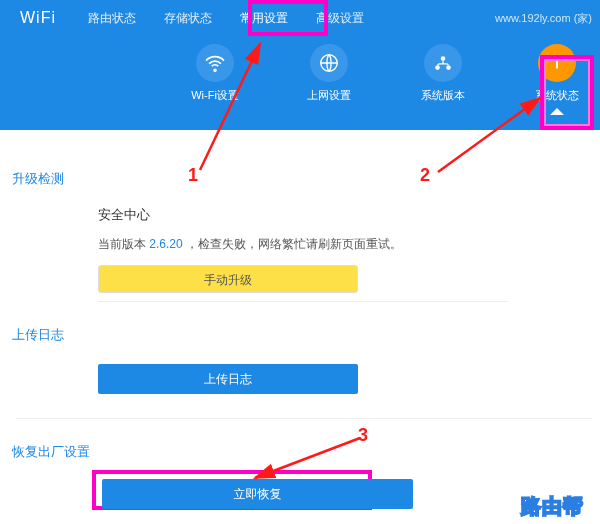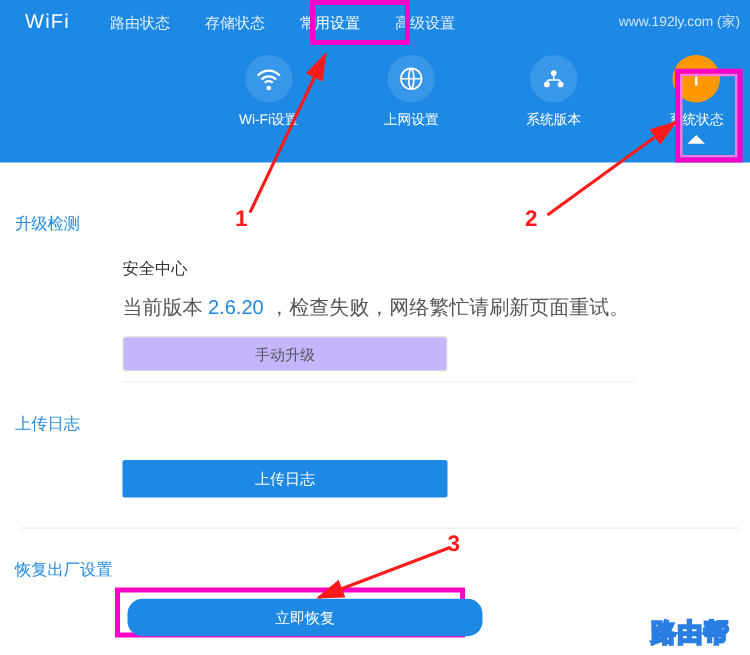--- a/index.html
+++ b/index.html
@@ -13,32 +13,32 @@
   .nav-row { display: flex; align-items: flex-start; justify-content: flex-end; padding: 8px 8px 0 20px; gap: 44px; }
   .nav-item { display: flex; flex-direction: column; align-items: center; width: 70px; cursor: pointer; position: relative; }
   .nav-icon { width: 38px; height: 38px; border-radius: 50%; background: #3997ea; display: flex; align-items: center; justify-content: center; margin-bottom: 6px; }
   .nav-icon.system { background: #ff9800; }
   .nav-icon svg { width: 22px; height: 22px; }
   .nav-label { color: #fff; font-size: 11px; }
   .content { padding: 16px 0 0 8px; }
   .section-title { color: #1e88e5; font-size: 13px; padding: 24px 0 10px 4px; }
   .card { margin: 8px 0 0 90px; width: 410px; border-bottom: 1px solid #eee; padding-bottom: 8px; }
   .card-title { font-size: 13px; color: #333; margin-bottom: 12px; }
-  .card-line { font-size: 16px; color: #555; margin-bottom: 12px; }
+  .card-line { font-size: 12px; color: #555; margin-bottom: 12px; }
   .version { color: #1e88e5; }
-  .btn-grey { display: block; width: 260px; height: 28px; line-height: 28px; text-align: center; font-size: 12px; color: #555; background: #c4b5fd; border: 1px solid #ddd; border-radius: 3px; cursor: pointer; }
+  .btn-grey { display: block; width: 260px; height: 28px; line-height: 28px; text-align: center; font-size: 12px; color: #555; background: #fde047; border: 1px solid #ddd; border-radius: 3px; cursor: pointer; }
   .btn-blue { display: block; width: 260px; height: 30px; line-height: 30px; text-align: center; font-size: 12px; color: #fff; background: #1e88e5; border: none; border-radius: 2px; cursor: pointer; }
   .upload-wrap { margin: 10px 0 0 90px; padding-bottom: 24px; }
   .hr { border: none; border-top: 1px solid #eee; margin: 0 8px; }
   
   .hl { position: absolute; border: 4px solid #ff00c8; pointer-events: none; }
   .hl1 { left: 248px; top: 0; width: 80px; height: 36px; }
   .hl2 { left: 540px; top: 55px; width: 54px; height: 75px; box-shadow: 0 0 0 2px #ff77e1 inset; }
   .hl3 { left: 92px; top: 470px; width: 280px; height: 40px; }
-  .hl3 .btn-blue { position: absolute; left: 6px; top: 5px; width: 284px; border-radius: 12px; }
+  .hl3 .btn-blue { position: absolute; left: 6px; top: 5px; width: 311px; }
   
   .anno { position: absolute; color: #ff1a1a; font-size: 18px; font-weight: bold; font-family: Arial; pointer-events: none; }
   .anno.n1 { left: 188px; top: 165px; }
   .anno.n2 { left: 420px; top: 165px; }
   .anno.n3 { left: 358px; top: 425px; }
   
   .overlay { position: absolute; left:0; top:0; width:600px; height:524px; pointer-events:none; }
   
   .watermark { position: absolute; right: 16px; bottom: 4px; font-size: 20px; font-weight: bold; color: #fff; -webkit-text-stroke: 2px #2a7de1; font-family: "Arial Rounded MT Bold", Arial; letter-spacing: 1px; }
   

